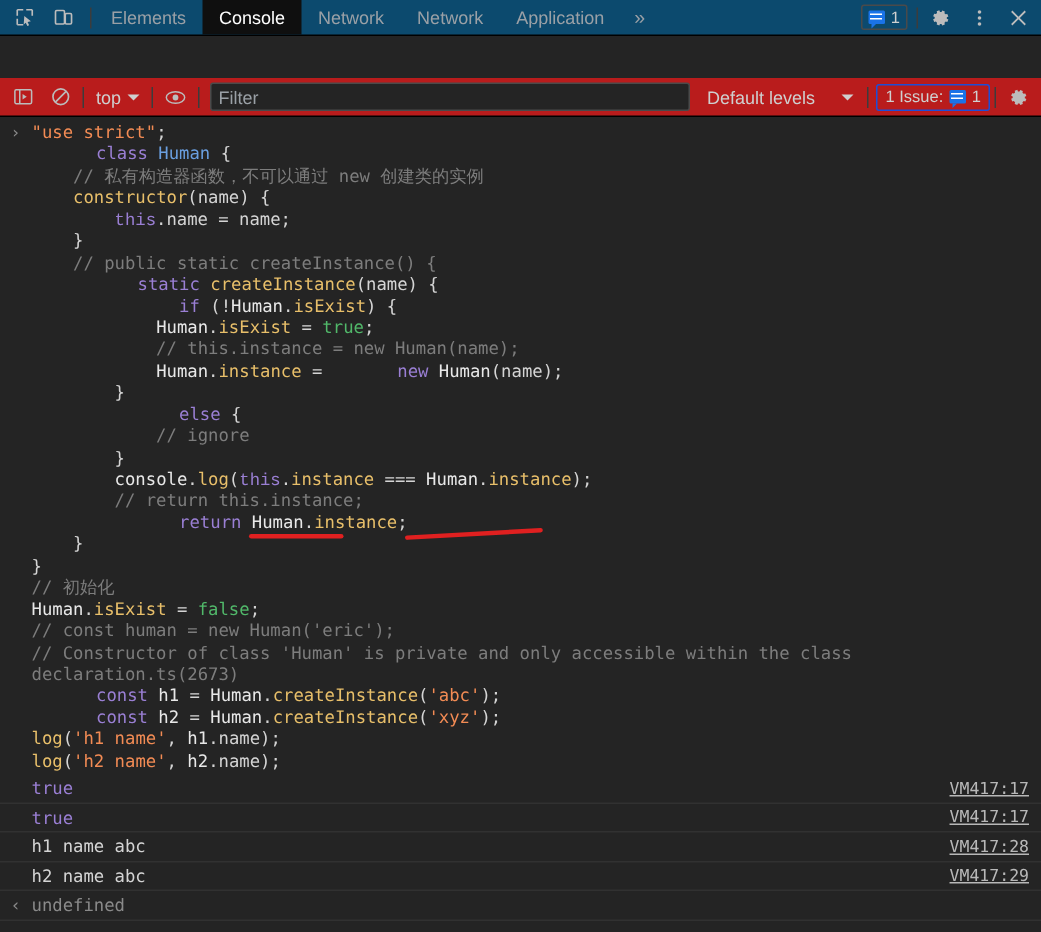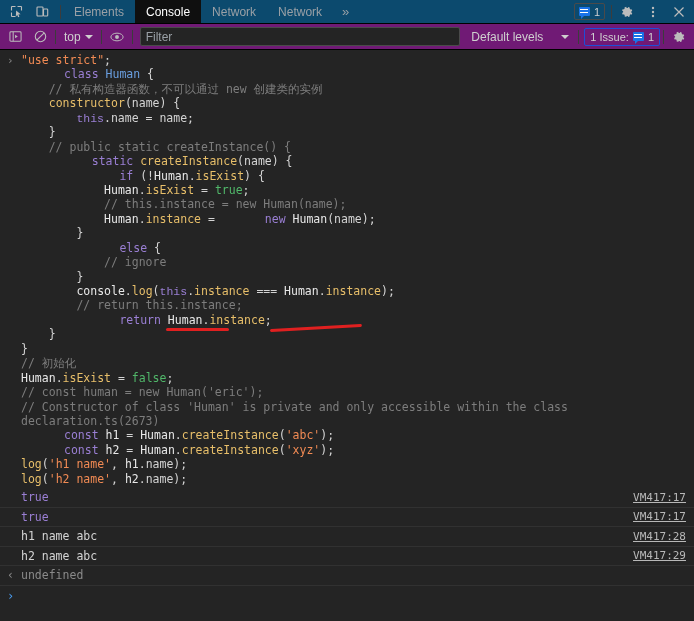--- a/index.html
+++ b/index.html
@@ -51,23 +51,23 @@
   }
   .bubble i {
     position: absolute; left: 1.5px; top: 2px;
     width: 8px; height: 1px; background: #fff;
     box-shadow: 0 3px 0 0 #fff;
   }
 
   
   .consolebar {
     display: flex; align-items: center;
-    height: 26px; background: #701a75;
+    height: 26px; background: #b91c1c;
     border-bottom: 1px solid #000;
-    padding: 0 3px; gap: 1px;
+    padding: 0 3px; gap: 1px; margin-top: 28px;
   }
   .cicon {
     width: 24px; height: 20px;
     display: flex; align-items: center; justify-content: center;
     cursor: pointer;
   }
   .ctx-select {
     display: flex; align-items: center; gap: 4px;
     font-size: 12px; color: #cfcfcf; padding: 0 5px; cursor: pointer;
   }
@@ -191,20 +191,21 @@
       </svg>
     </div>
   </div>
   <div class="vsep"></div>
 
   <div class="tabs">
     <div class="tab">Elements</div>
     <div class="tab active">Console</div>
     <div class="tab">Network</div>
     <div class="tab">Network</div>
+    <div class="tab">Application</div>
     <div class="tab more">»</div>
   </div>
 
   <div class="tabbar-right">
     <div class="issue-chip">
       <span class="bubble">
           <i></i>
         </span>
       <span>1</span>
     </div>

